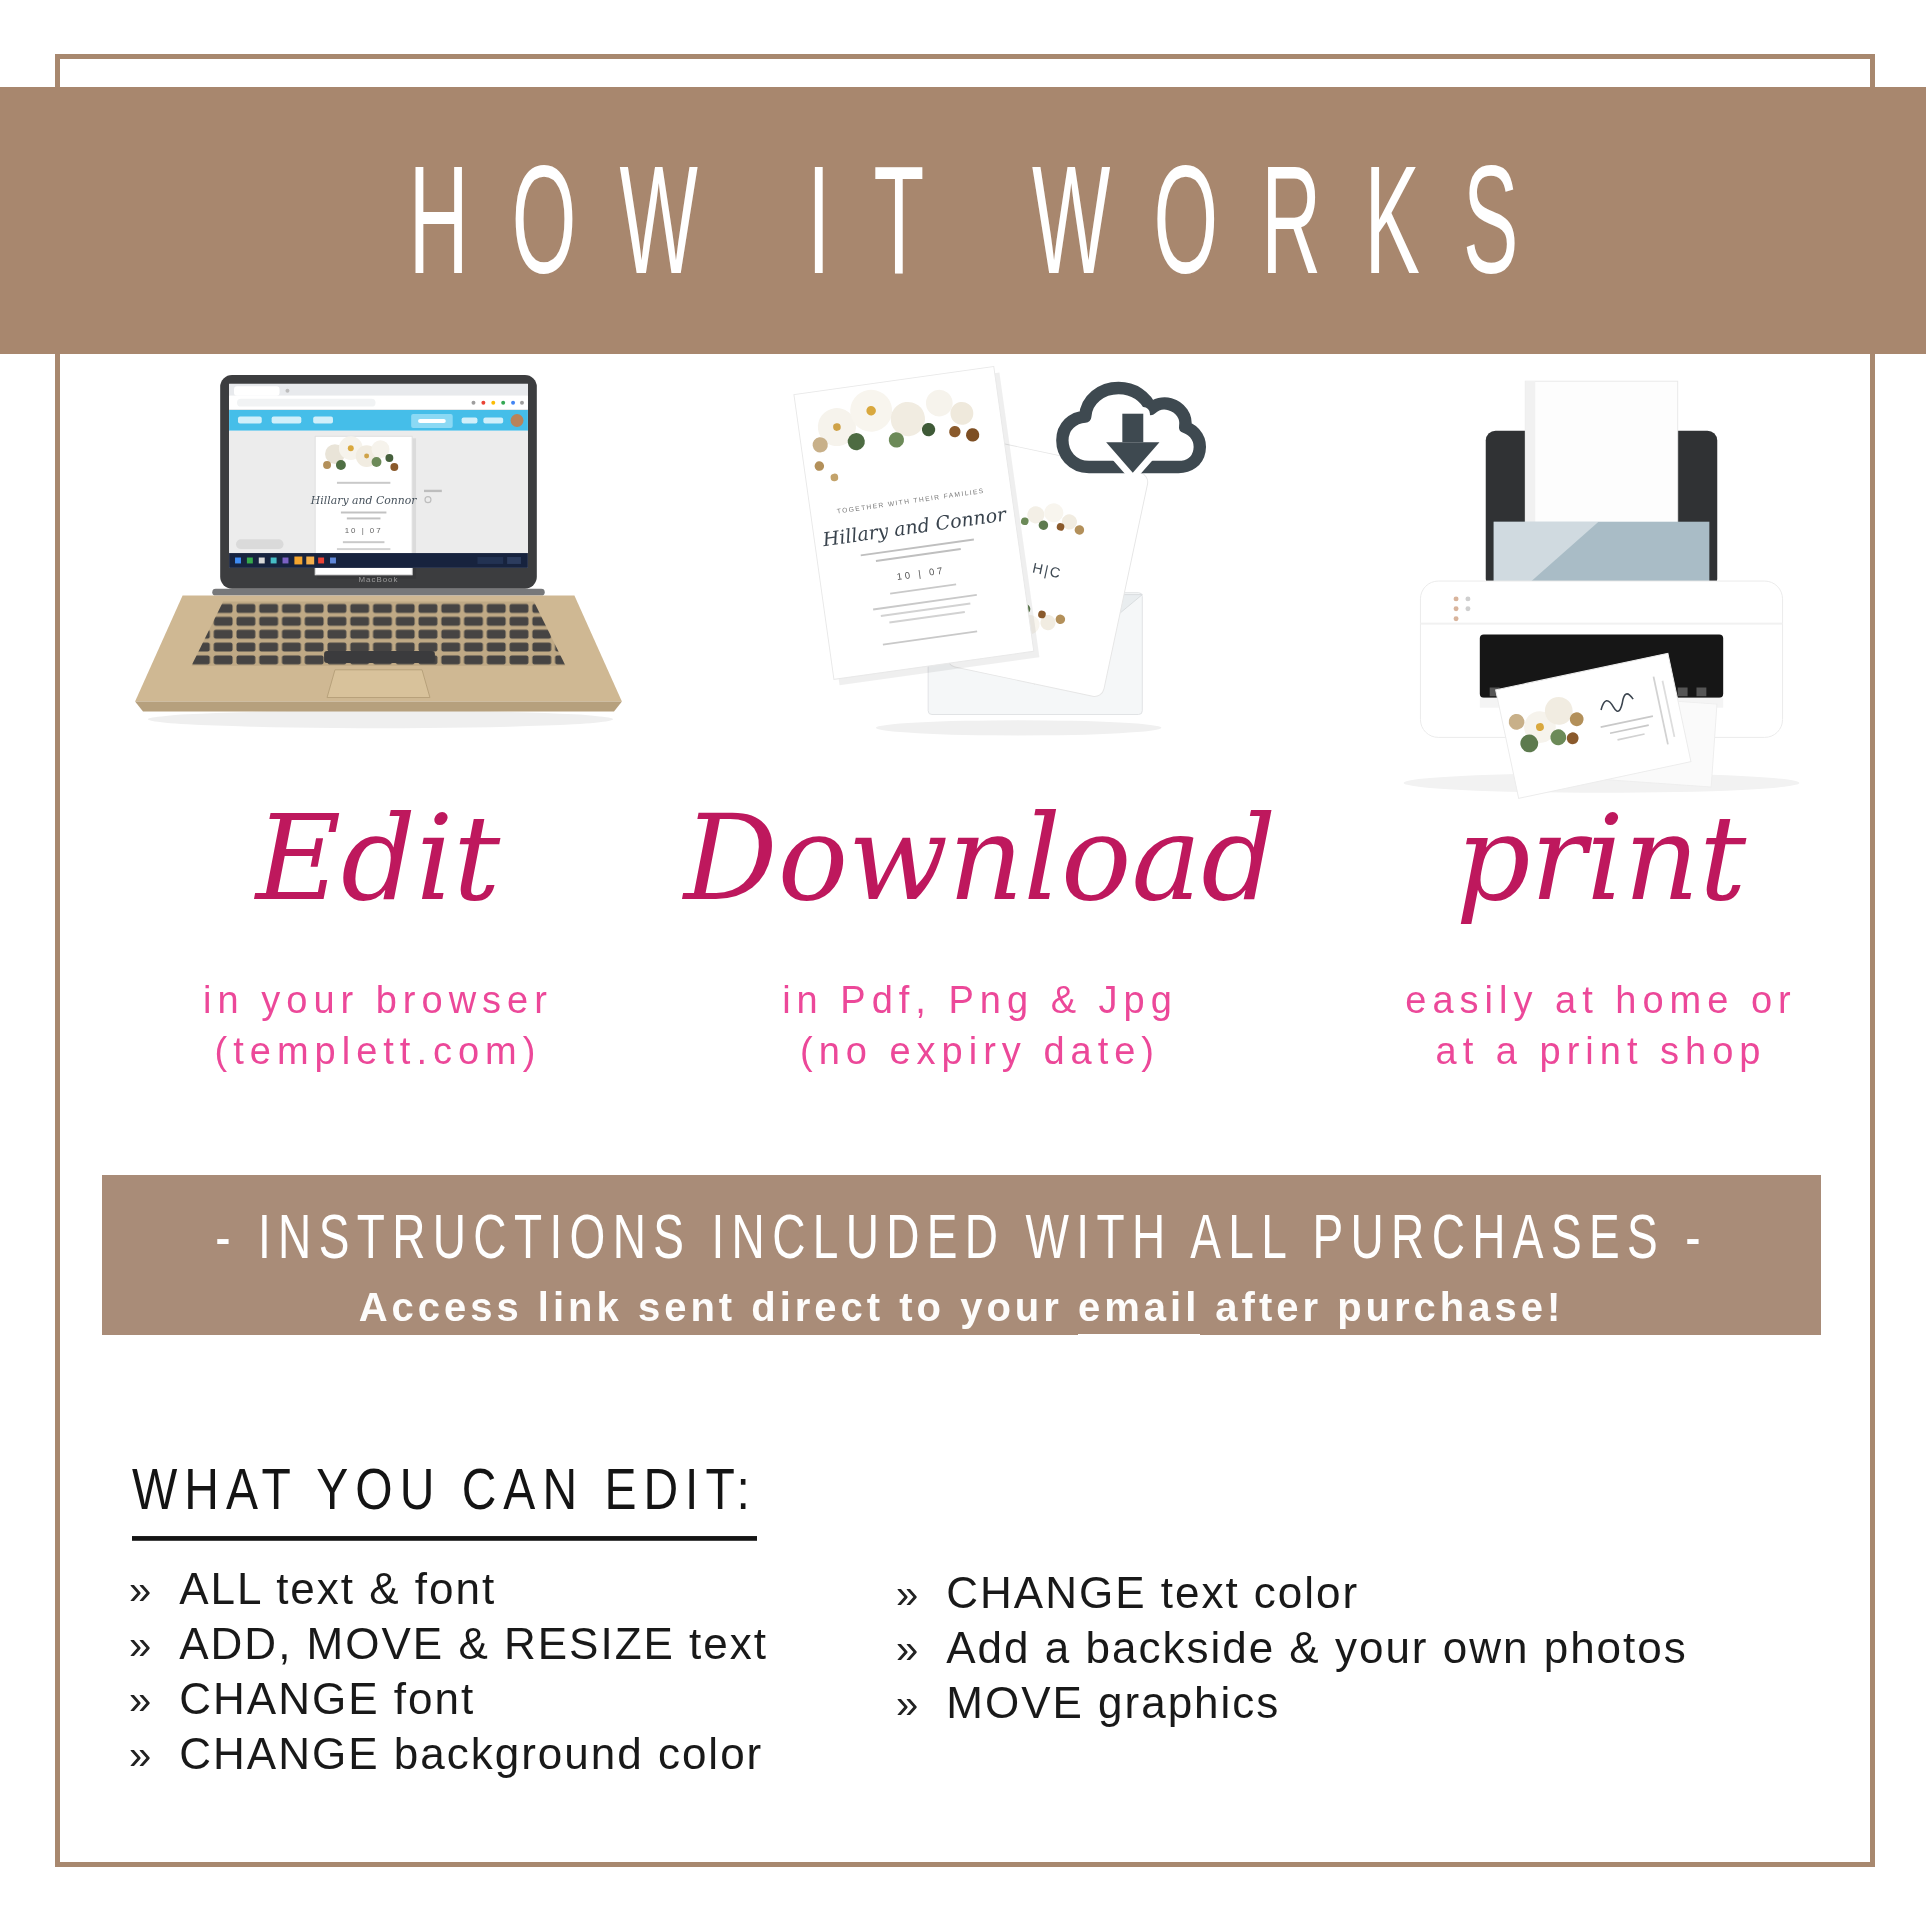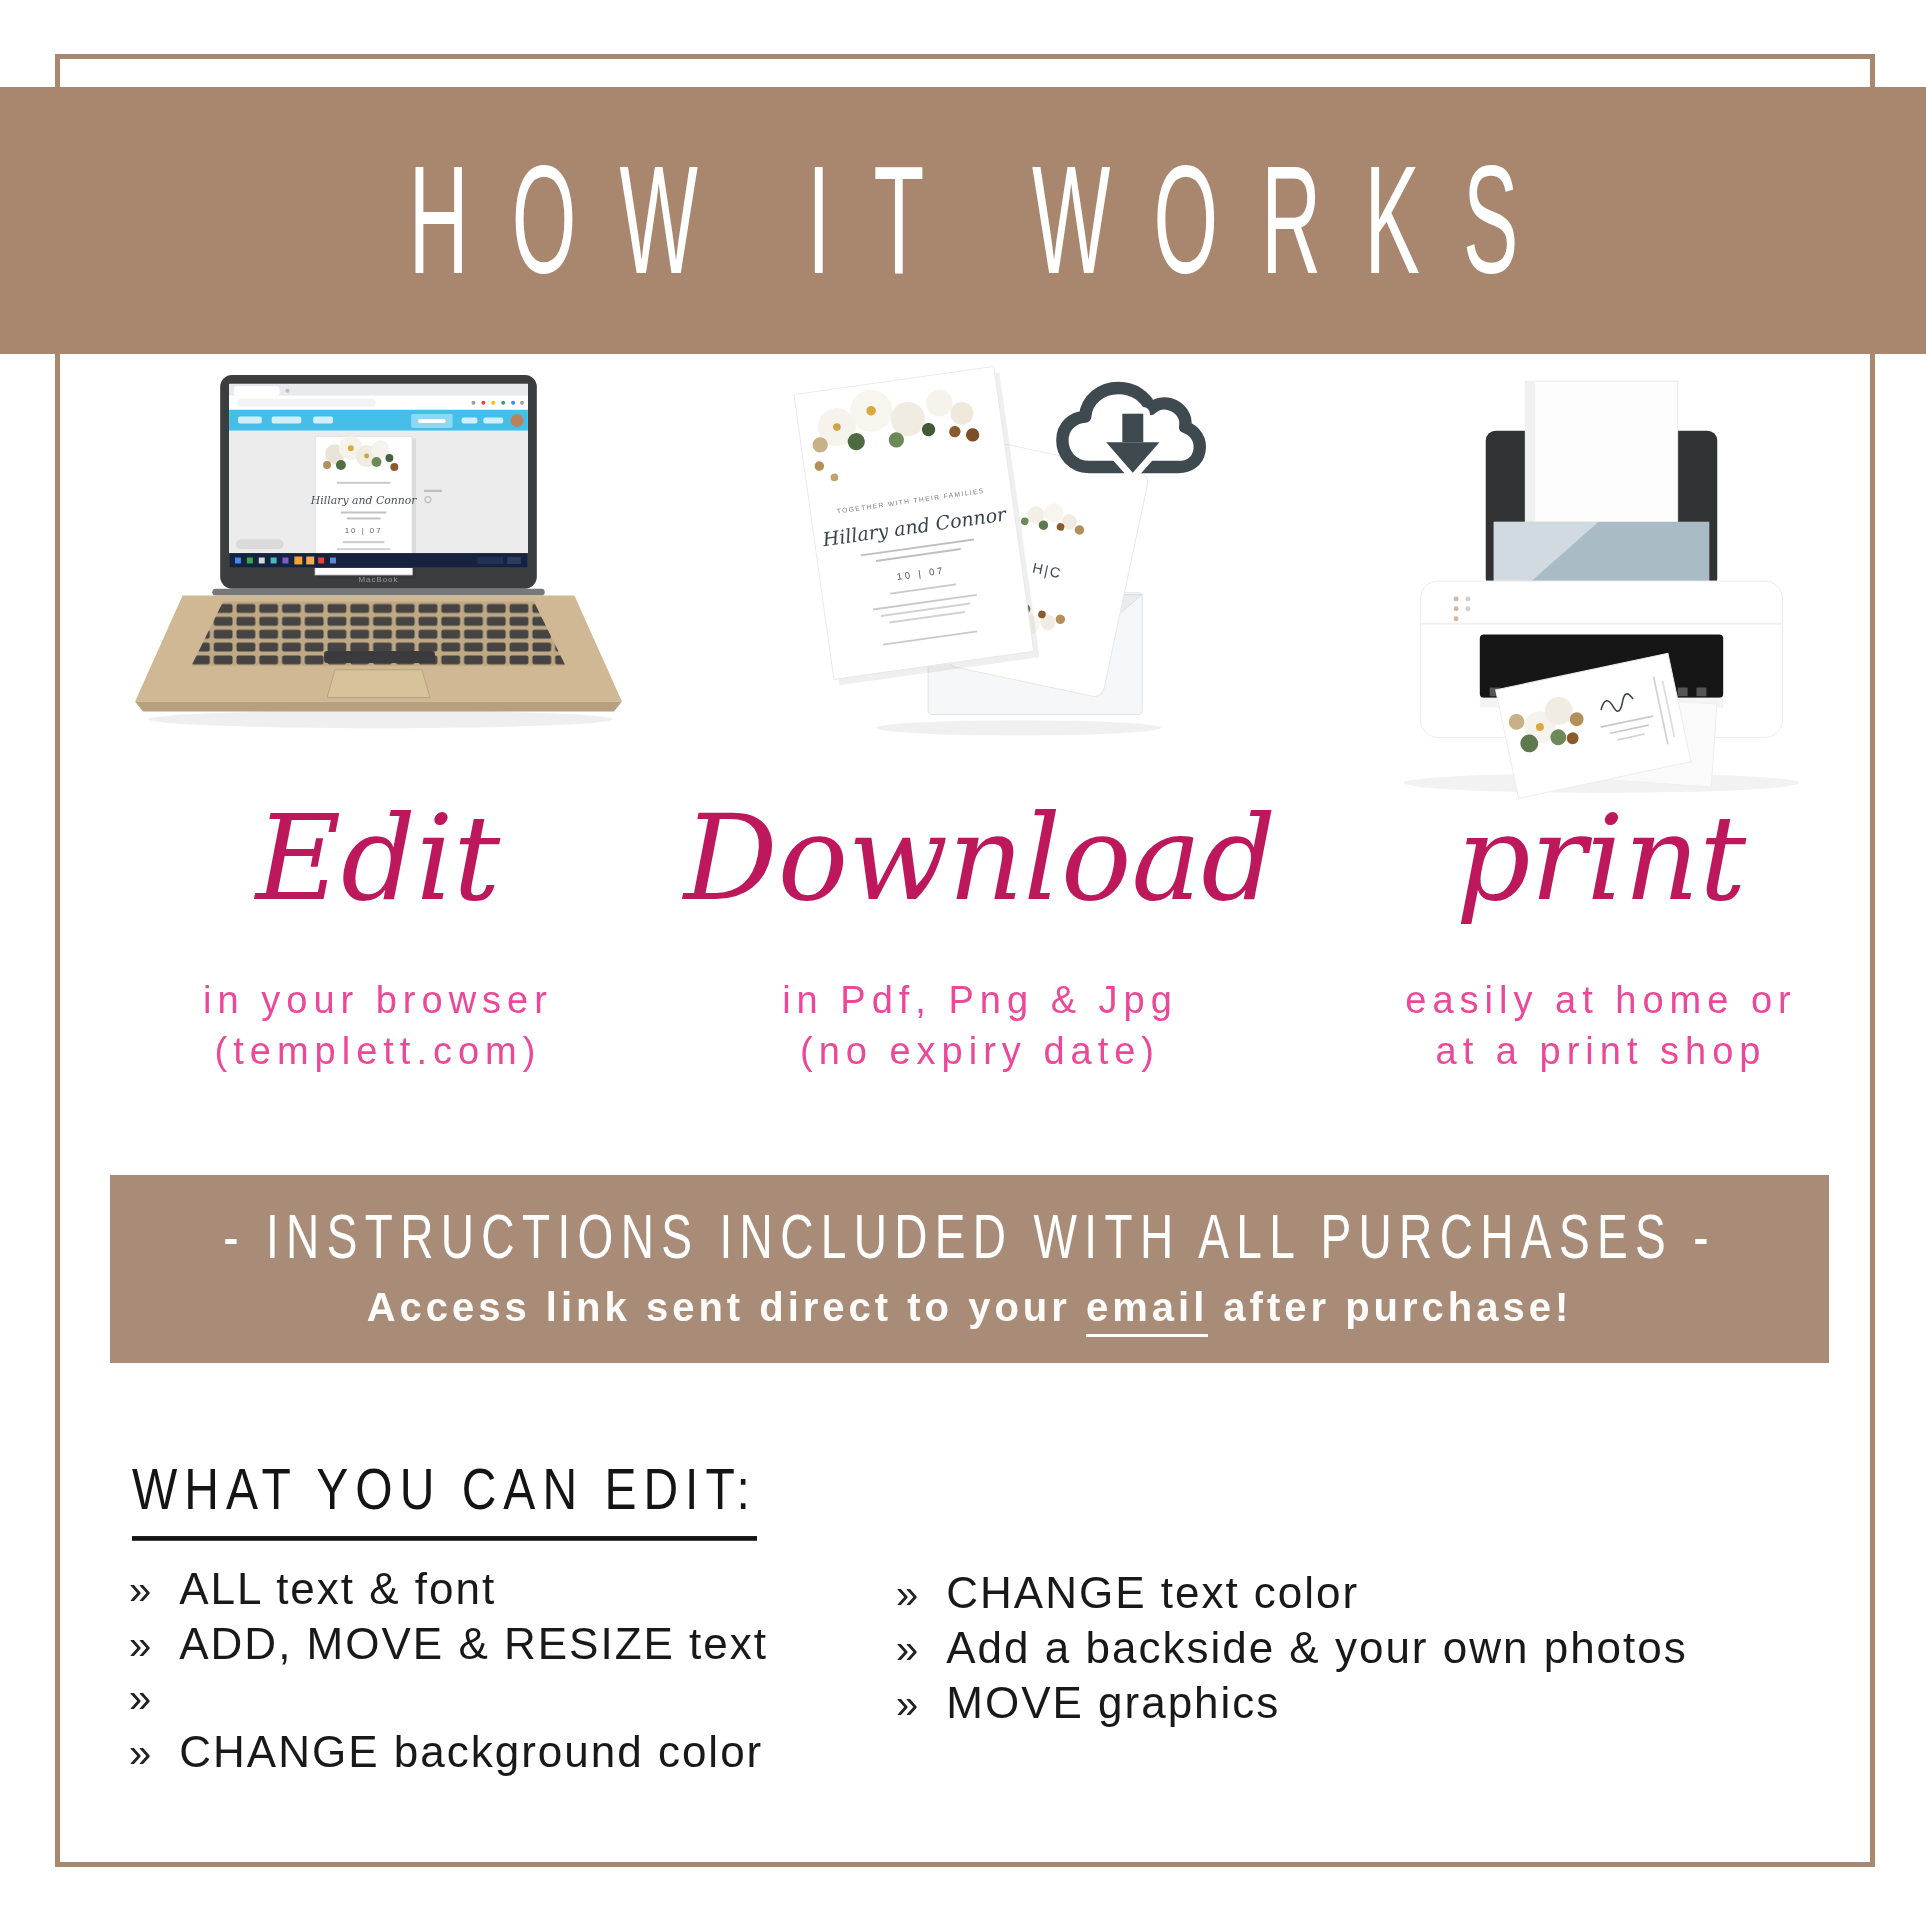--- a/index.html
+++ b/index.html
@@ -31,22 +31,22 @@
   .art svg{display:block;}
   .art.printer-art svg{margin-bottom:-54px;}
   .script-label{
     margin-top:12px;height:198px;display:flex;align-items:center;justify-content:center;
     font-family:"DejaVu Serif",serif;font-style:italic;font-size:117px;color:#be185d;
     line-height:1;
   }
   .desc{margin-top:18px;font-size:38px;letter-spacing:6px;line-height:51px;color:#ec4899;}
   
   .banner-mid{
-    position:absolute;left:102px;top:1175px;width:1719px;height:188px;background:#a98c78;
-    color:#ffffff;text-align:center;z-index:2;margin-left:8px;
+    position:absolute;left:102px;top:1175px;width:1719px;height:160px;background:#a98c78;
+    color:#ffffff;text-align:center;z-index:2;
   }
   .banner-line1{
     margin-top:34px;font-weight:100;font-size:46px;letter-spacing:0.16em;
     transform:scaleY(1.35);white-space:nowrap;
   }
   .banner-line2{
     margin-top:22px;font-weight:700;font-size:40px;letter-spacing:0.10em;color:#fdfcfb;
     white-space:nowrap;
   }
   .banner-line2 .email-underline{
@@ -315,20 +315,21 @@
     <li>
       <span class="bullet">»</span>
       <span>ALL text &amp; font</span>
     </li>
     <li>
       <span class="bullet">»</span>
       <span>ADD, MOVE &amp; RESIZE text</span>
     </li>
     <li>
       <span class="bullet">»</span>
+      <span>CHANGE font</span>
     </li>
     <li>
       <span class="bullet">»</span>
       <span>CHANGE background color</span>
     </li>
   </ul>
 
   <ul class="edit-list right">
     <li>
       <span class="bullet">»</span>

